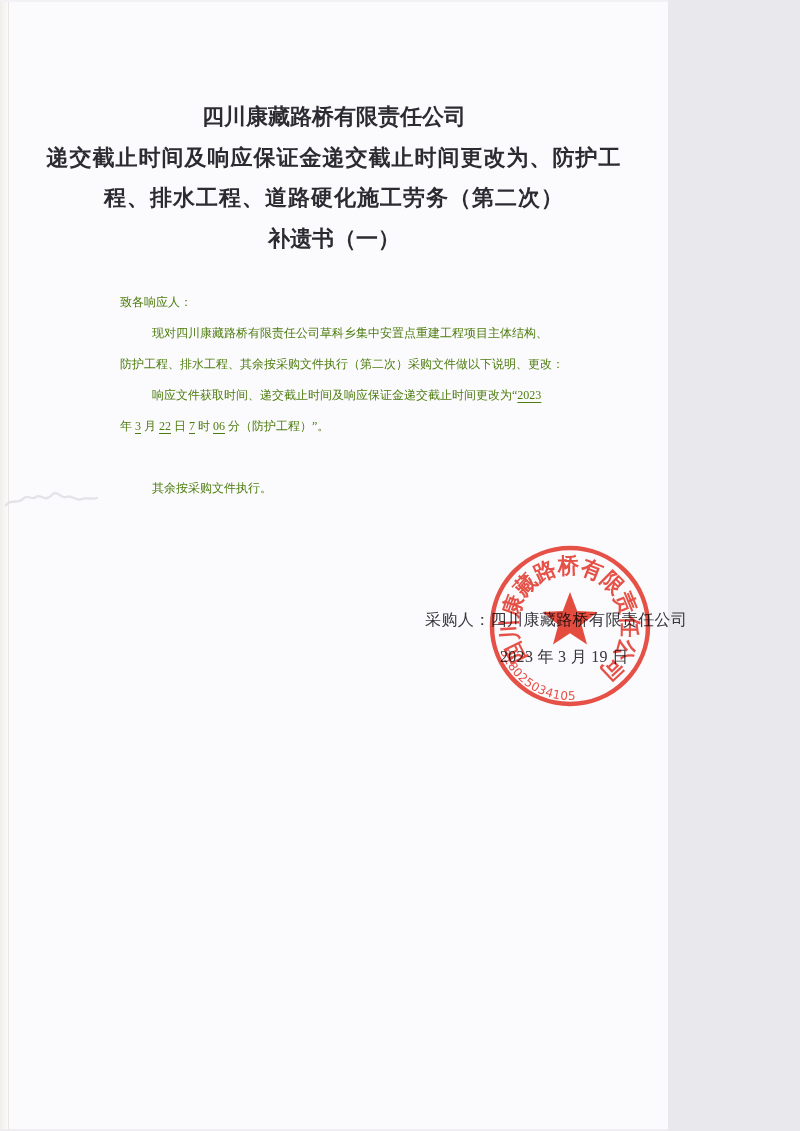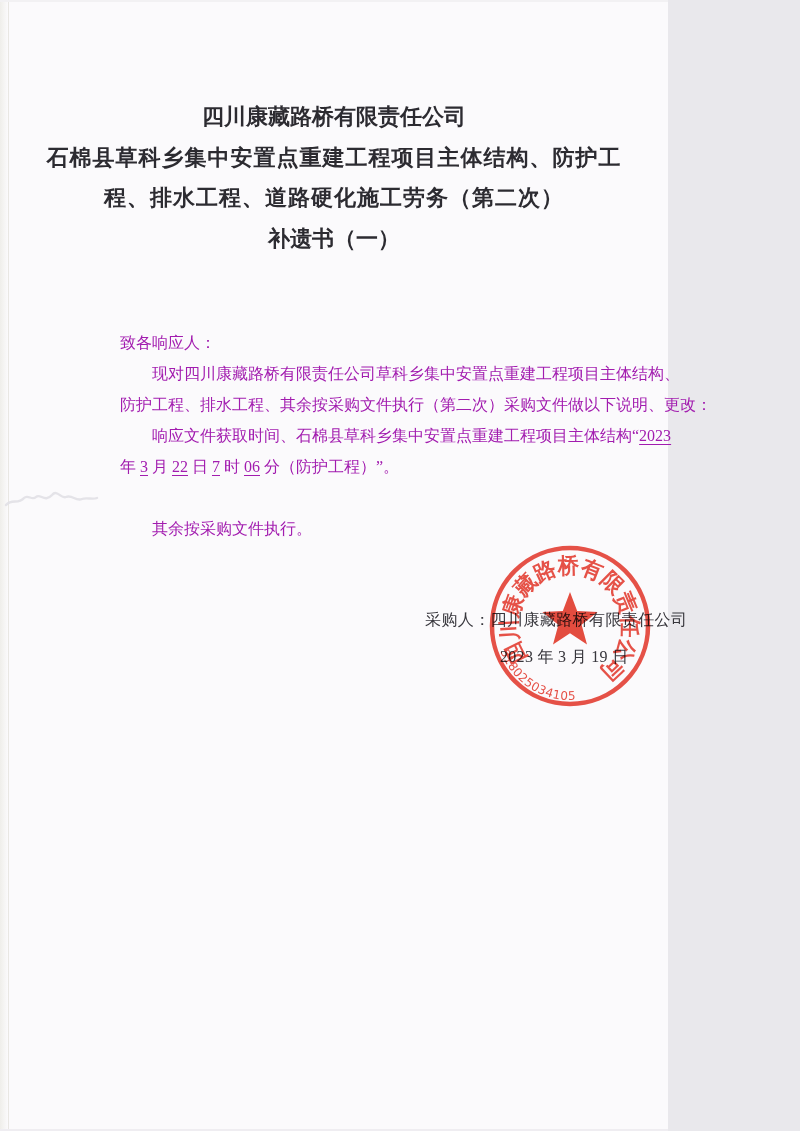--- a/index.html
+++ b/index.html
@@ -27,21 +27,21 @@
     text-align:center;
     font-family:"DejaVu Sans","Liberation Sans",sans-serif;
     font-weight:700;color:#2c2b31;
     font-size:22px;line-height:40.5px;
     white-space:nowrap;
   }
   .title-line.wide{letter-spacing:1px;}
 
   .body-block{
     position:absolute;left:120px;top:287px;width:578px;
-    font-size:16px;line-height:31px;color:#a21caf;margin-top:40px;
+    font-size:12px;line-height:31px;color:#4d7c0f;
   }
   .line{white-space:nowrap;}
   .indent{padding-left:32px;}
   .spacer{height:31px;}
   .u{
     text-decoration:underline;
     text-underline-offset:3px;
     text-decoration-thickness:1px;
   }
 
@@ -82,30 +82,30 @@
   <div class="edge-top"></div>
   <div class="edge-bottom"></div>
 
   <svg class="artifact" width="110" height="45" viewBox="0 0 110 45">
     <path d="M 4 27 C 10 20 16 27 22 20 C 26 16 30 23 34 19 C 38 15 43 25 50 17
              C 55 11 59 21 64 19 C 70 16 74 24 80 21 C 85 19 90 22 95 20" fill="none" stroke="#e1e0e6" stroke-width="2.4" stroke-linecap="round" opacity="0.9"></path>
   </svg>
 
   <div class="title-block">
     <div class="title-line">四川康藏路桥有限责任公司</div>
-    <div class="title-line wide">石棉县草科乡集中安置点重建工程项目主体结构、防护工</div>
+    <div class="title-line wide">递交截止时间及响应保证金递交截止时间更改为、防护工</div>
     <div class="title-line wide">程、排水工程、道路硬化施工劳务（第二次）</div>
     <div class="title-line">补遗书（一）</div>
   </div>
 
   <div class="body-block">
     <div class="line">致各响应人：</div>
     <div class="line indent">现对四川康藏路桥有限责任公司草科乡集中安置点重建工程项目主体结构、</div>
     <div class="line">防护工程、排水工程、其余按采购文件执行（第二次）采购文件做以下说明、更改：</div>
-    <div class="line indent"><span>响应文件获取时间、石棉县草科乡集中安置点重建工程项目主体结构“</span><span class="u">2023</span></div>
+    <div class="line indent"><span>响应文件获取时间、递交截止时间及响应保证金递交截止时间更改为“</span><span class="u">2023</span></div>
     <div class="line"><span>年 </span><span class="u">3</span><span> 月 </span><span class="u">22</span><span> 日 </span><span class="u">7</span><span> 时 </span><span class="u">06</span><span> 分（防护工程）”。</span></div>
     <div class="spacer"></div>
     <div class="line indent">其余按采购文件执行。</div>
   </div>
 
   <div class="signature-block">
     <div class="buyer-line"><span>采购人：</span><span>四川康藏路桥有限责任公司</span></div>
     <div class="date-line">2023 年 3 月 19 日</div>
   </div>
 

